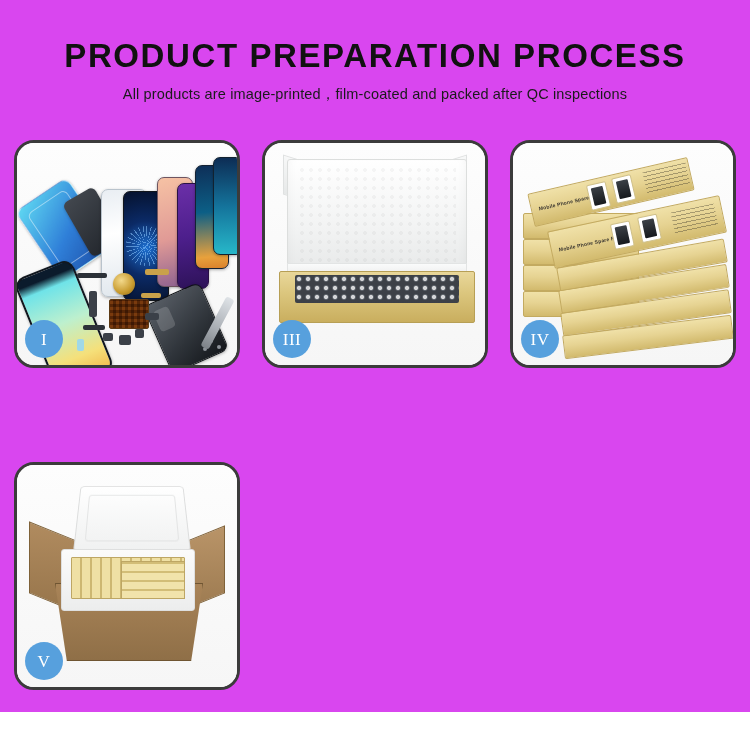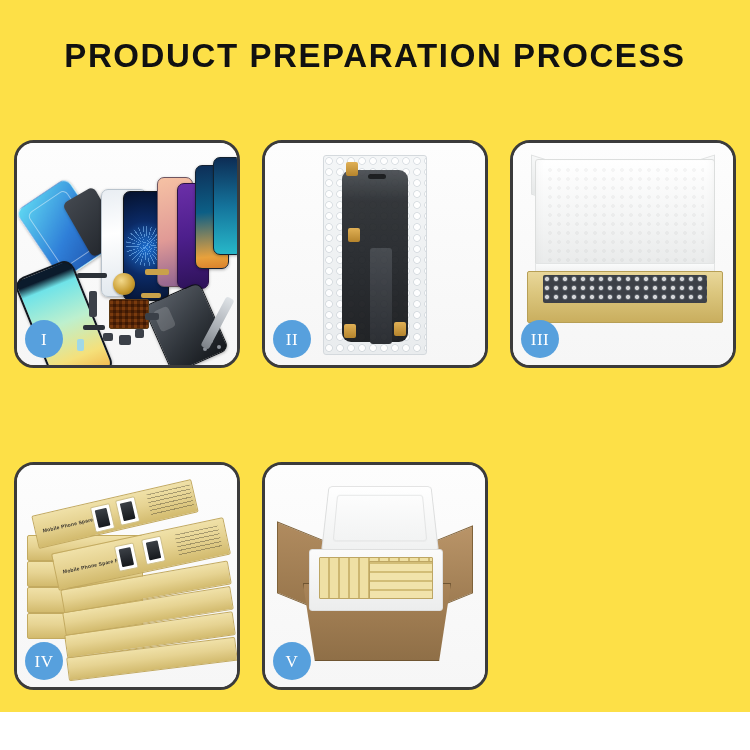--- a/index.html
+++ b/index.html
@@ -3,21 +3,21 @@
 <meta charset="utf-8">
 <title>Product Preparation Process</title>
 <style>
   * { box-sizing: border-box; margin: 0; padding: 0; }
   html, body {
     width: 750px; height: 750px;
     background: #ffffff;
     font-family: "Liberation Sans", sans-serif;
     overflow: hidden;
   }
-  .page { position: relative; width: 750px; height: 712px; background: #fde047; }
+  .page { position: relative; width: 750px; height: 712px; background: #d946ef; }
 
   
   .header { width: 100%; padding-top: 38px; text-align: center; }
   .title {
     font-family: "Liberation Sans", sans-serif;
     font-size: 33px; font-weight: 700; letter-spacing: 1.6px;
     color: #111; line-height: 1.1; white-space: nowrap;
   }
   .subtitle {
     margin-top: 11px;
@@ -316,20 +316,21 @@
     background:rgba(120,92,56,.6); border-radius:1px;
   }
 </style>
 </head>
 <body>
 
 <div class="page">
 
   <div class="header">
     <div class="title">PRODUCT PREPARATION PROCESS</div>
+    <div class="subtitle">All products are image-printed，film-coated and packed after QC inspections</div>
   </div>
 
   <div class="grid">
 
     <div class="panel">
       <div class="panel-stage">
         <div class="p1">
           <div class="ph ph-blue-back"></div>
           <div class="ph ph-dark-small"></div>
           <div class="ph ph-glass"></div>
@@ -354,34 +355,20 @@
           <div class="prt" style="left:128px; top:170px; width:14px; height:7px;"></div>
           <div class="scrw" style="left:192px; top:196px;"></div>
           <div class="scrw" style="left:200px; top:202px;"></div>
           <div class="scrw" style="left:186px; top:204px;"></div>
           <div class="tool"></div>
         </div>
       </div>
       <div class="badge">I</div>
     </div>
 
-    <div class="panel">
-      <div class="panel-stage">
-        <div class="bw-bag">
-          <div class="bw-screen">
-            <div class="bw-flex"></div>
-          </div>
-          <div class="bw-tab" style="left:22px; top:6px;"></div>
-          <div class="bw-tab" style="left:24px; top:72px;"></div>
-          <div class="bw-tab" style="left:20px; top:168px;"></div>
-          <div class="bw-tab" style="left:70px; top:166px;"></div>
-        </div>
-      </div>
-      <div class="badge">II</div>
-    </div>
 
     <div class="panel">
       <div class="panel-stage">
         <div class="b3-lid-flap-l"></div>
         <div class="b3-lid-flap-r"></div>
         <div class="b3-foam-lid"></div>
         <div class="b3-inner-wall"></div>
         <div class="b3-tray"></div>
         <div class="b3-bubbles"></div>
       </div>

